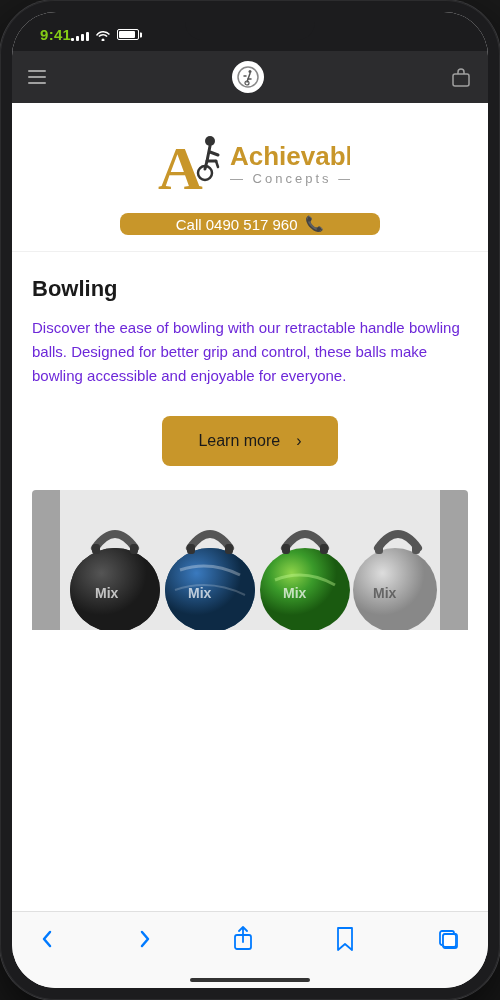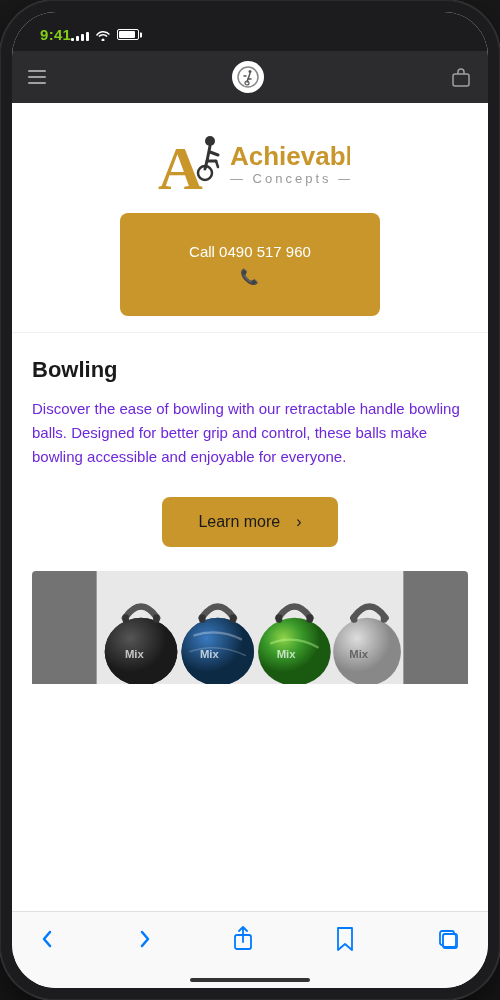--- a/index.html
+++ b/index.html
@@ -197,31 +197,30 @@
       align-items: center;
       gap: 4px;
       margin-bottom: 16px;
     }
 
     .call-button {
       background: #c8962a;
       color: white;
       border: none;
       border-radius: 8px;
-      padding: 30px 32px;
+      padding: 2px 32px;
       font-size: 15px;
       font-weight: 500;
       cursor: pointer;
       display: flex;
       align-items: center;
       gap: 8px;
       width: 100%;
       justify-content: center;
       max-width: 260px;
-      flex-direction: column;
     }
 
     
     .main-content {
       padding: 24px 20px 0;
       flex: 1;
     }
 
     .section-title {
       font-size: 22px;
@@ -251,22 +250,22 @@
       gap: 16px;
       margin: 0 auto 24px;
     }
 
     .learn-more-chevron {
       font-size: 16px;
     }
 
     
     .bowling-image-area {
-      background: #737373;
-      height: 113px;
+      background: #a3a3a3;
+      height: 140px;
       display: flex;
       align-items: center;
       justify-content: center;
       overflow: hidden;
       border-radius: 4px 4px 0 0;
     }
 
     .bowling-balls-svg {
       width: 100%;
       height: 100%;

